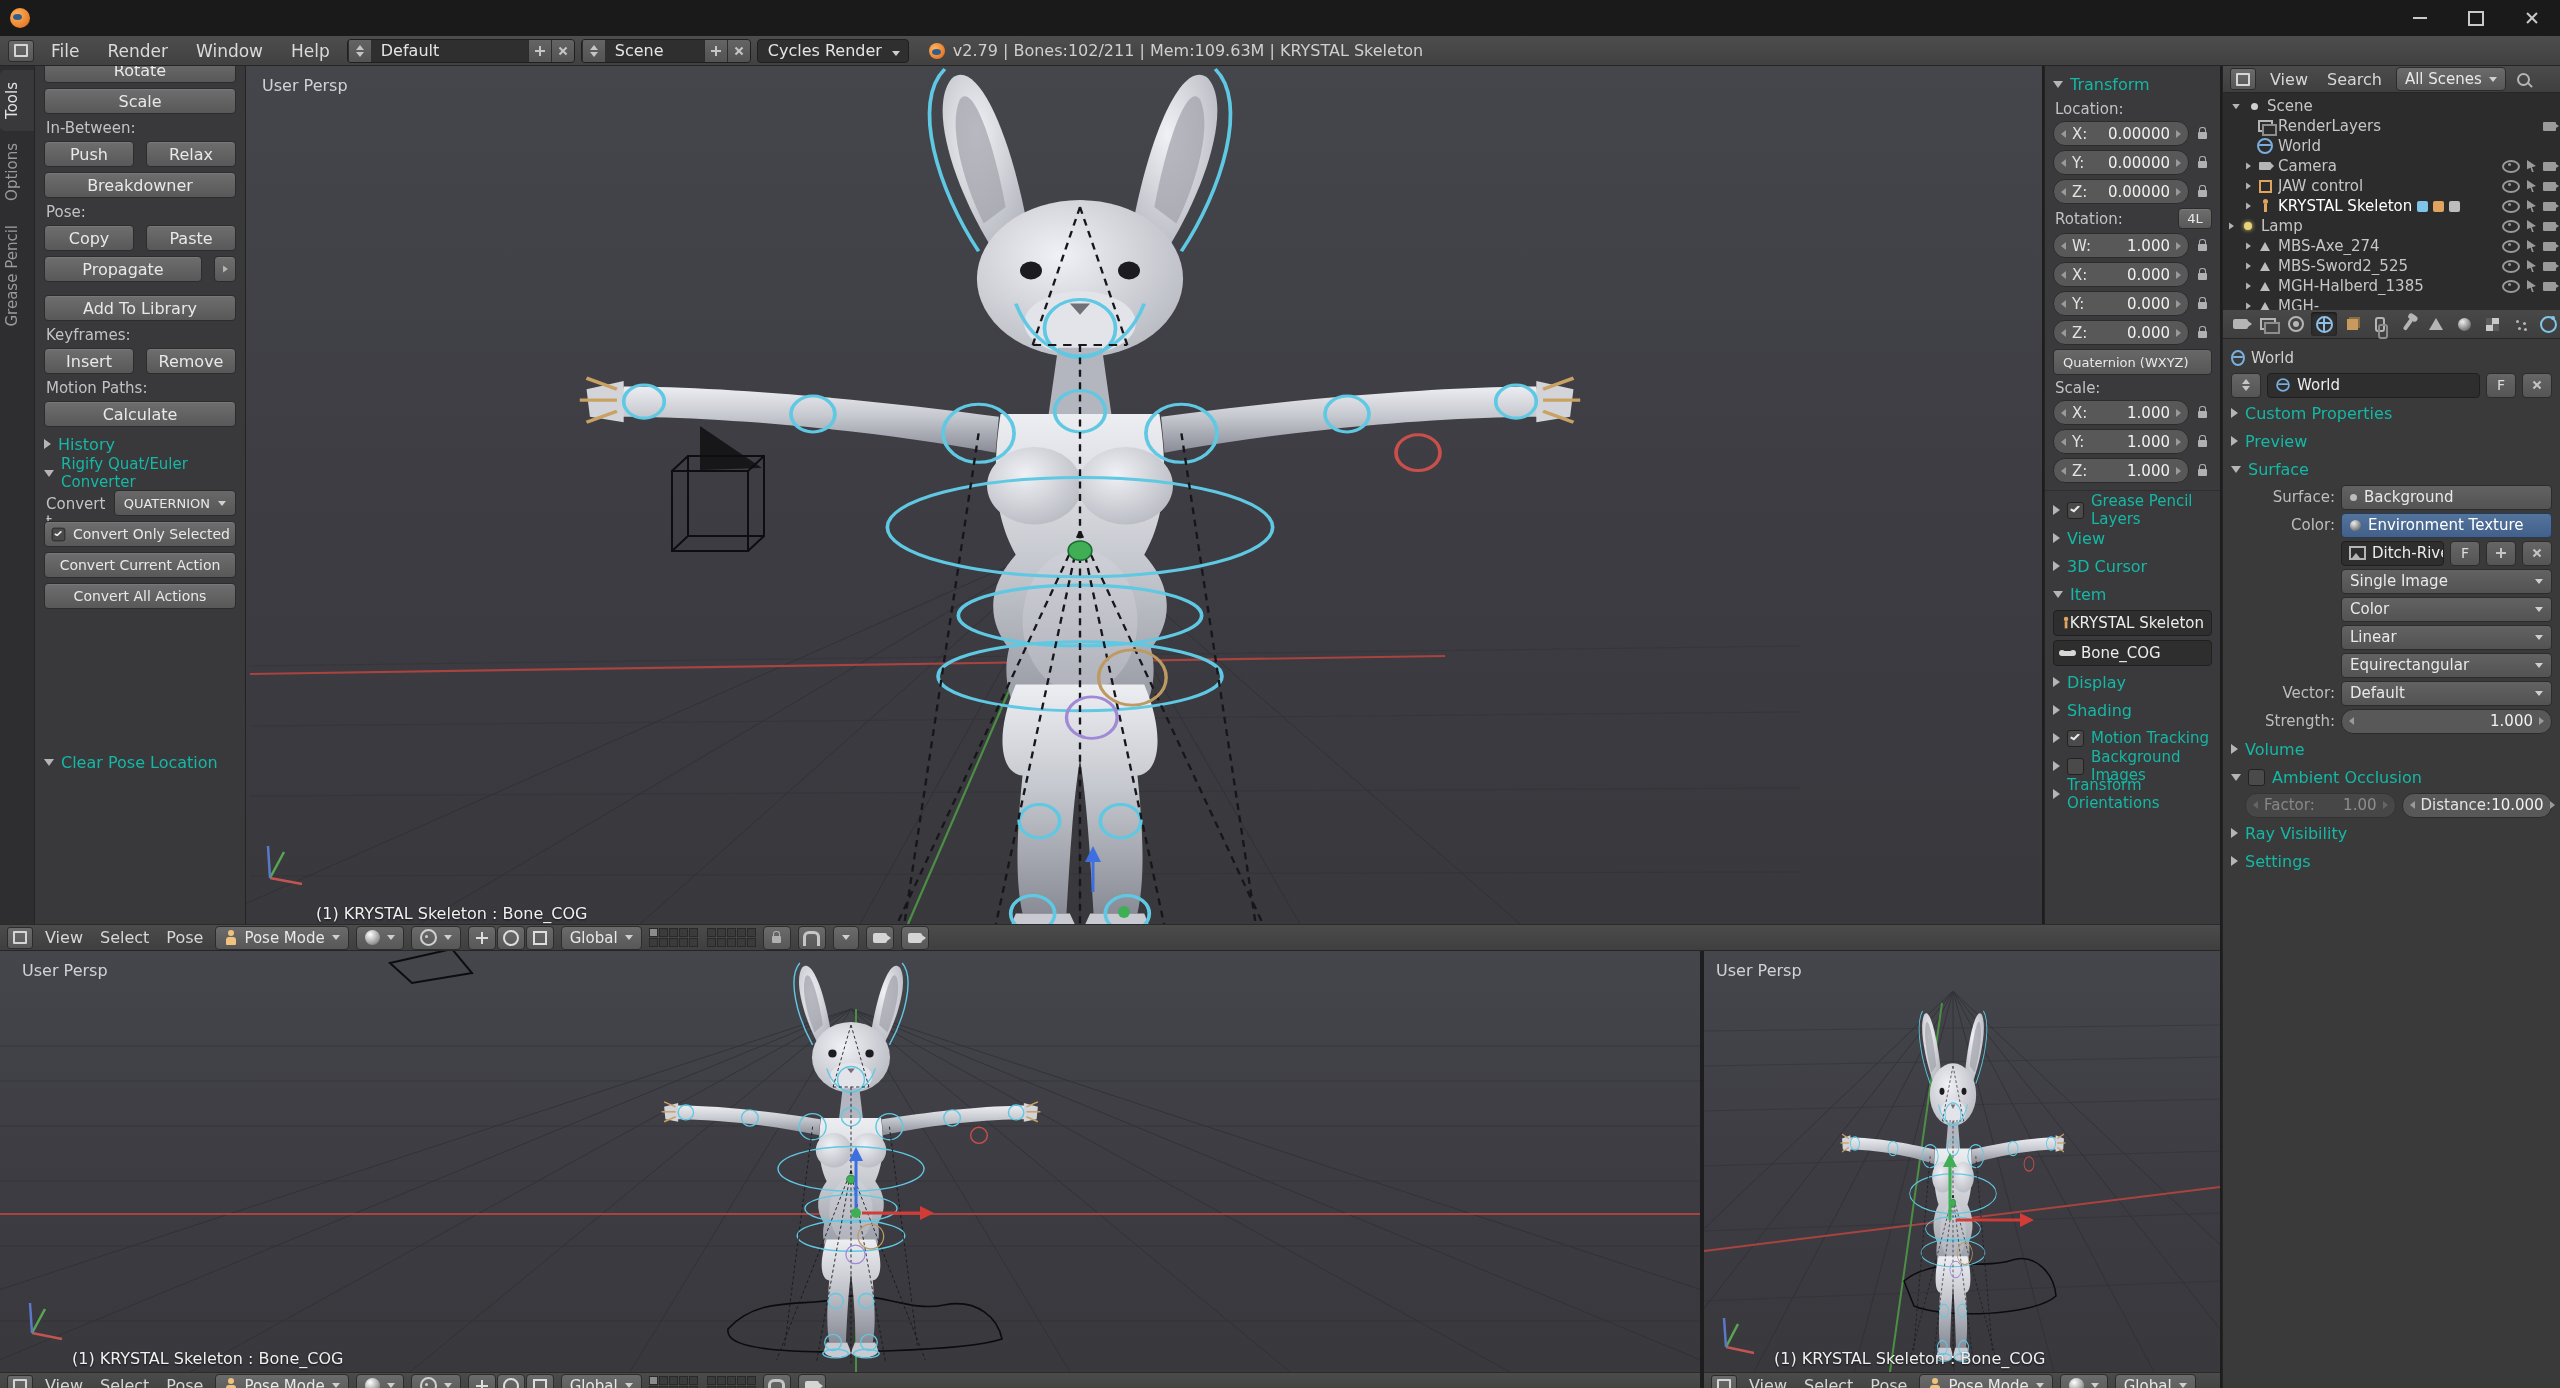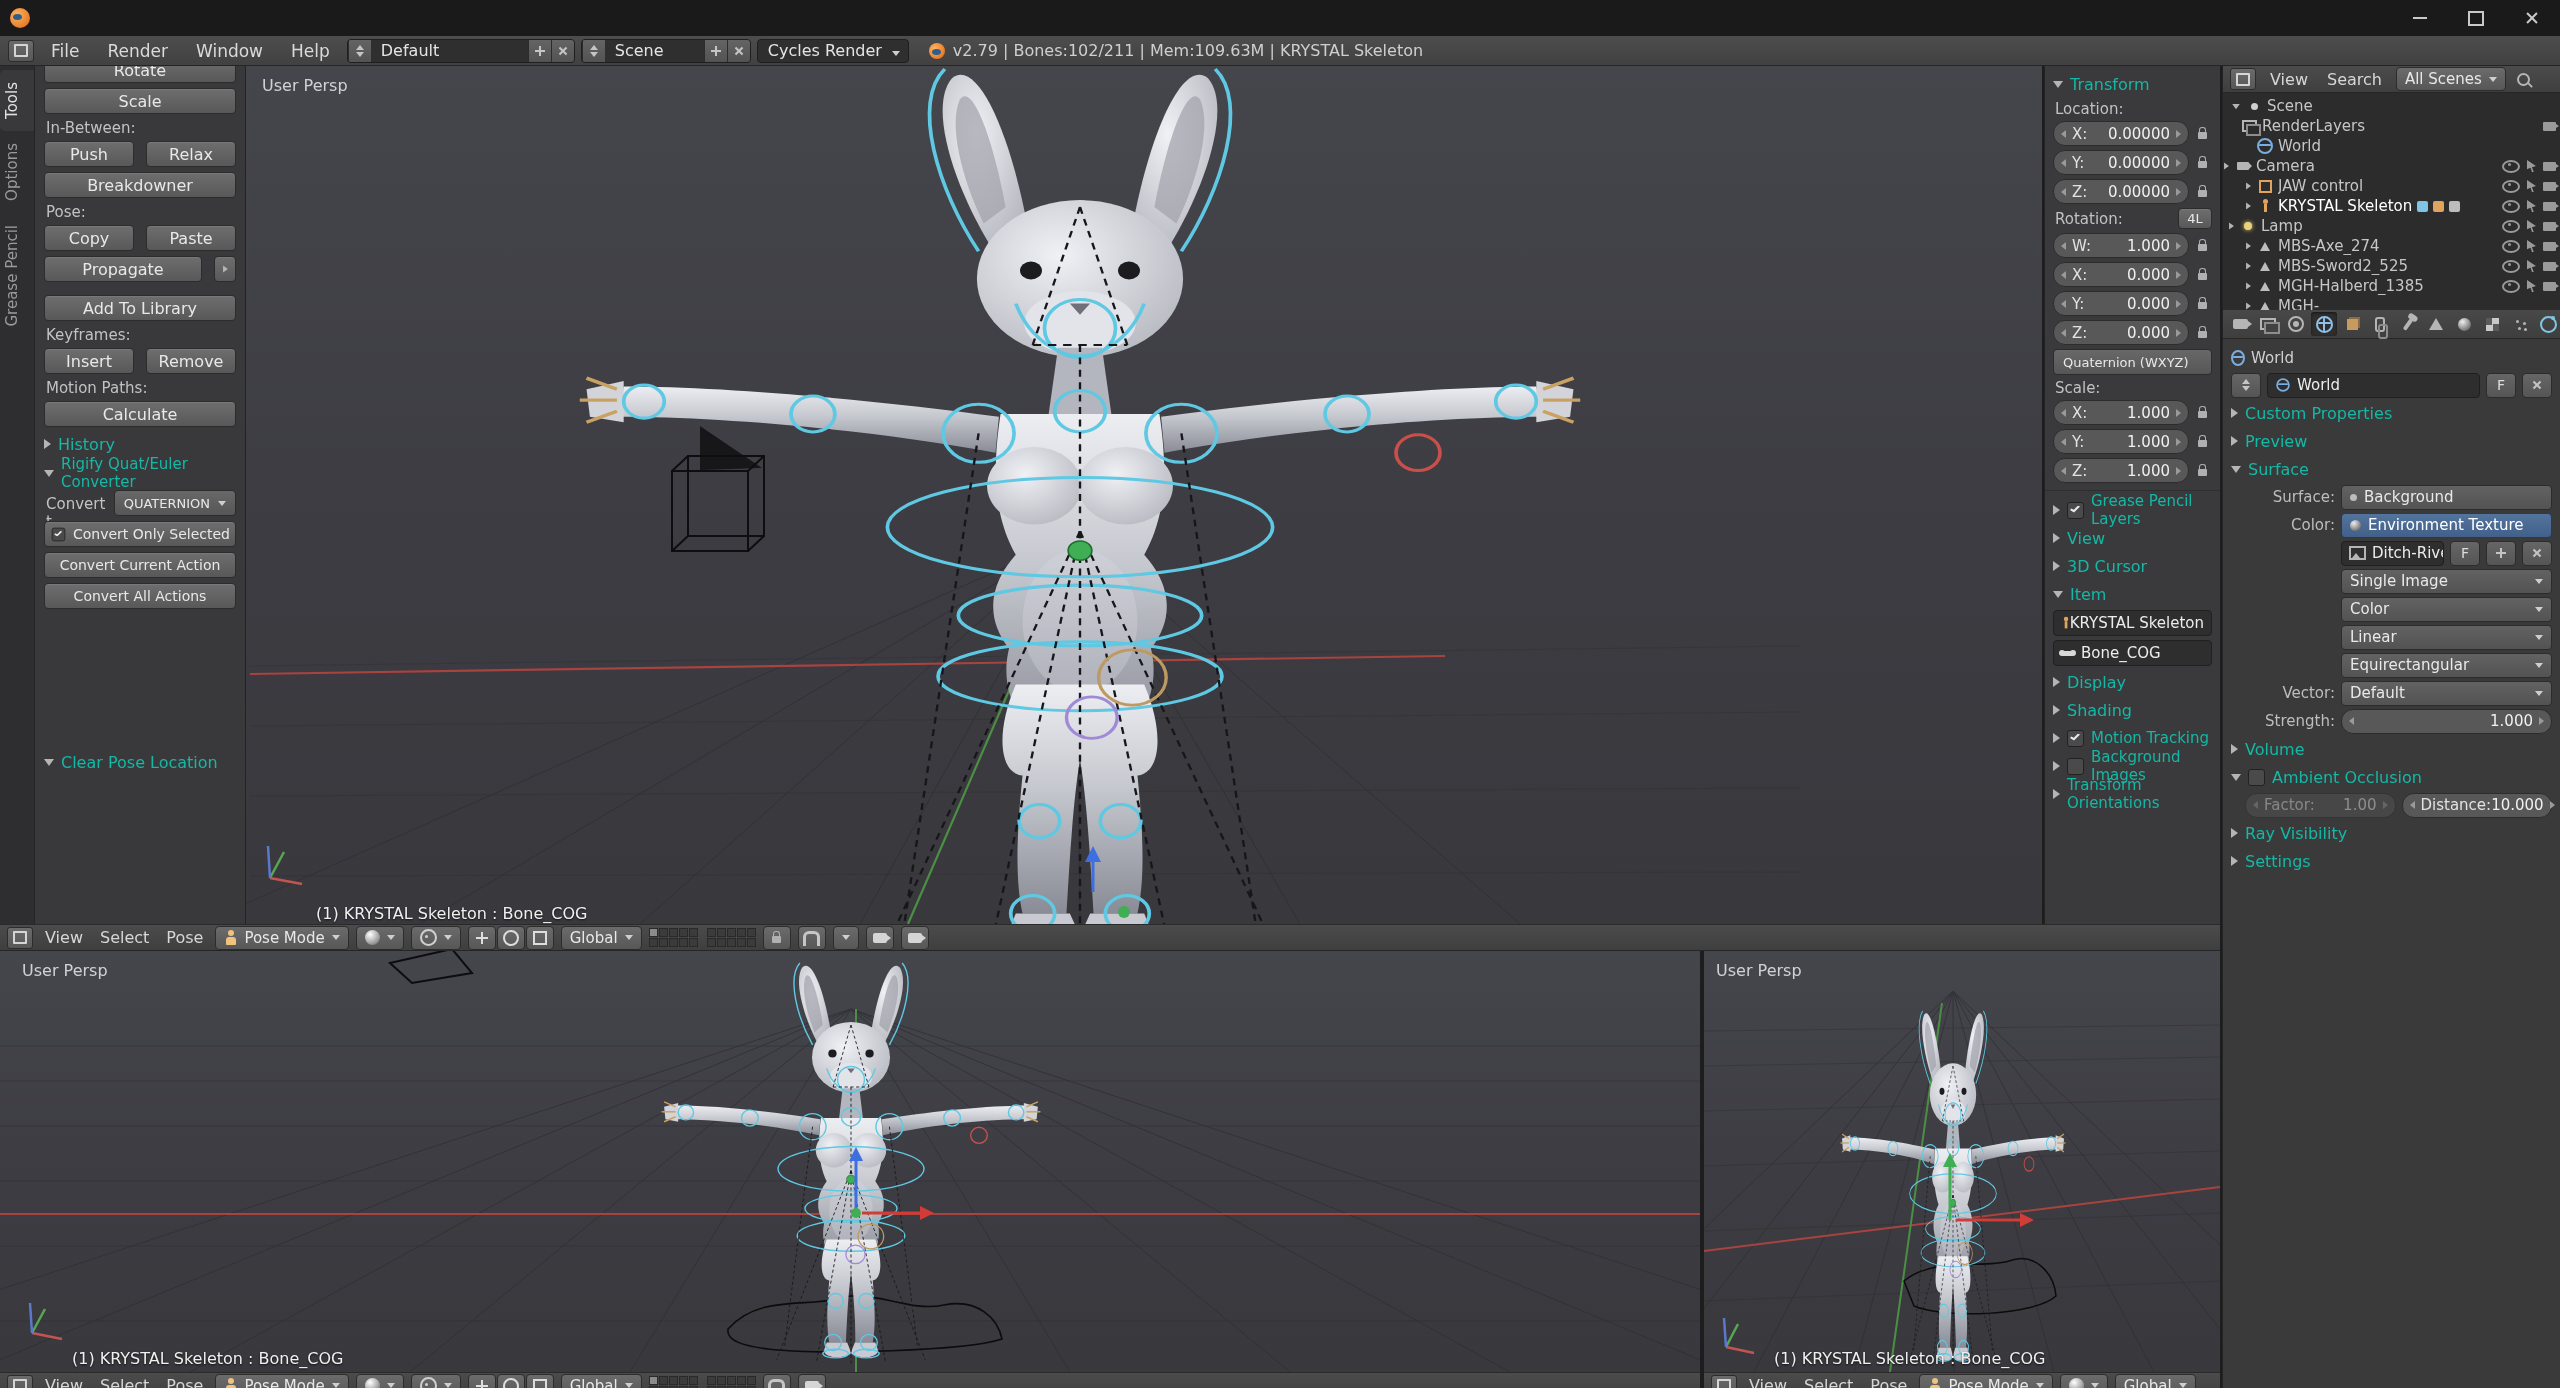--- a/index.html
+++ b/index.html
@@ -848,36 +848,36 @@
     <i class="ic-search"></i>
   </div>
   <div class="out-tree">
     <div class="out-row" style="padding-left:8px">
       <i class="trid" style="transform:scale(.75)"></i>
       <span class="tic">
           <i class="tic-dot"></i>
         </span>
       <span class="lab">Scene</span>
     </div>
-    <div class="out-row" style="padding-left:18px">
+    <div class="out-row" style="padding-left:34px">
       <span class="tic">
           <i class="tic-layers"></i>
         </span>
       <span class="lab">RenderLayers</span>
       <span class="orow-icons">
           <i class="oi-cam"></i>
         </span>
     </div>
     <div class="out-row" style="padding-left:34px">
       <span class="tic">
           <i class="tic-world"></i>
         </span>
       <span class="lab">World</span>
     </div>
-    <div class="out-row" style="">
+    <div class="out-row" style="padding-left:22px">
       <i class="tri" style="transform:scale(.7)"></i>
       <span class="tic">
           <i class="tic-cam"></i>
         </span>
       <span class="lab">Camera</span>
       <span class="orow-icons">
           <i class="oi-eye"></i>
           <i class="oi-cur"></i>
           <i class="oi-cam"></i>
         </span>

